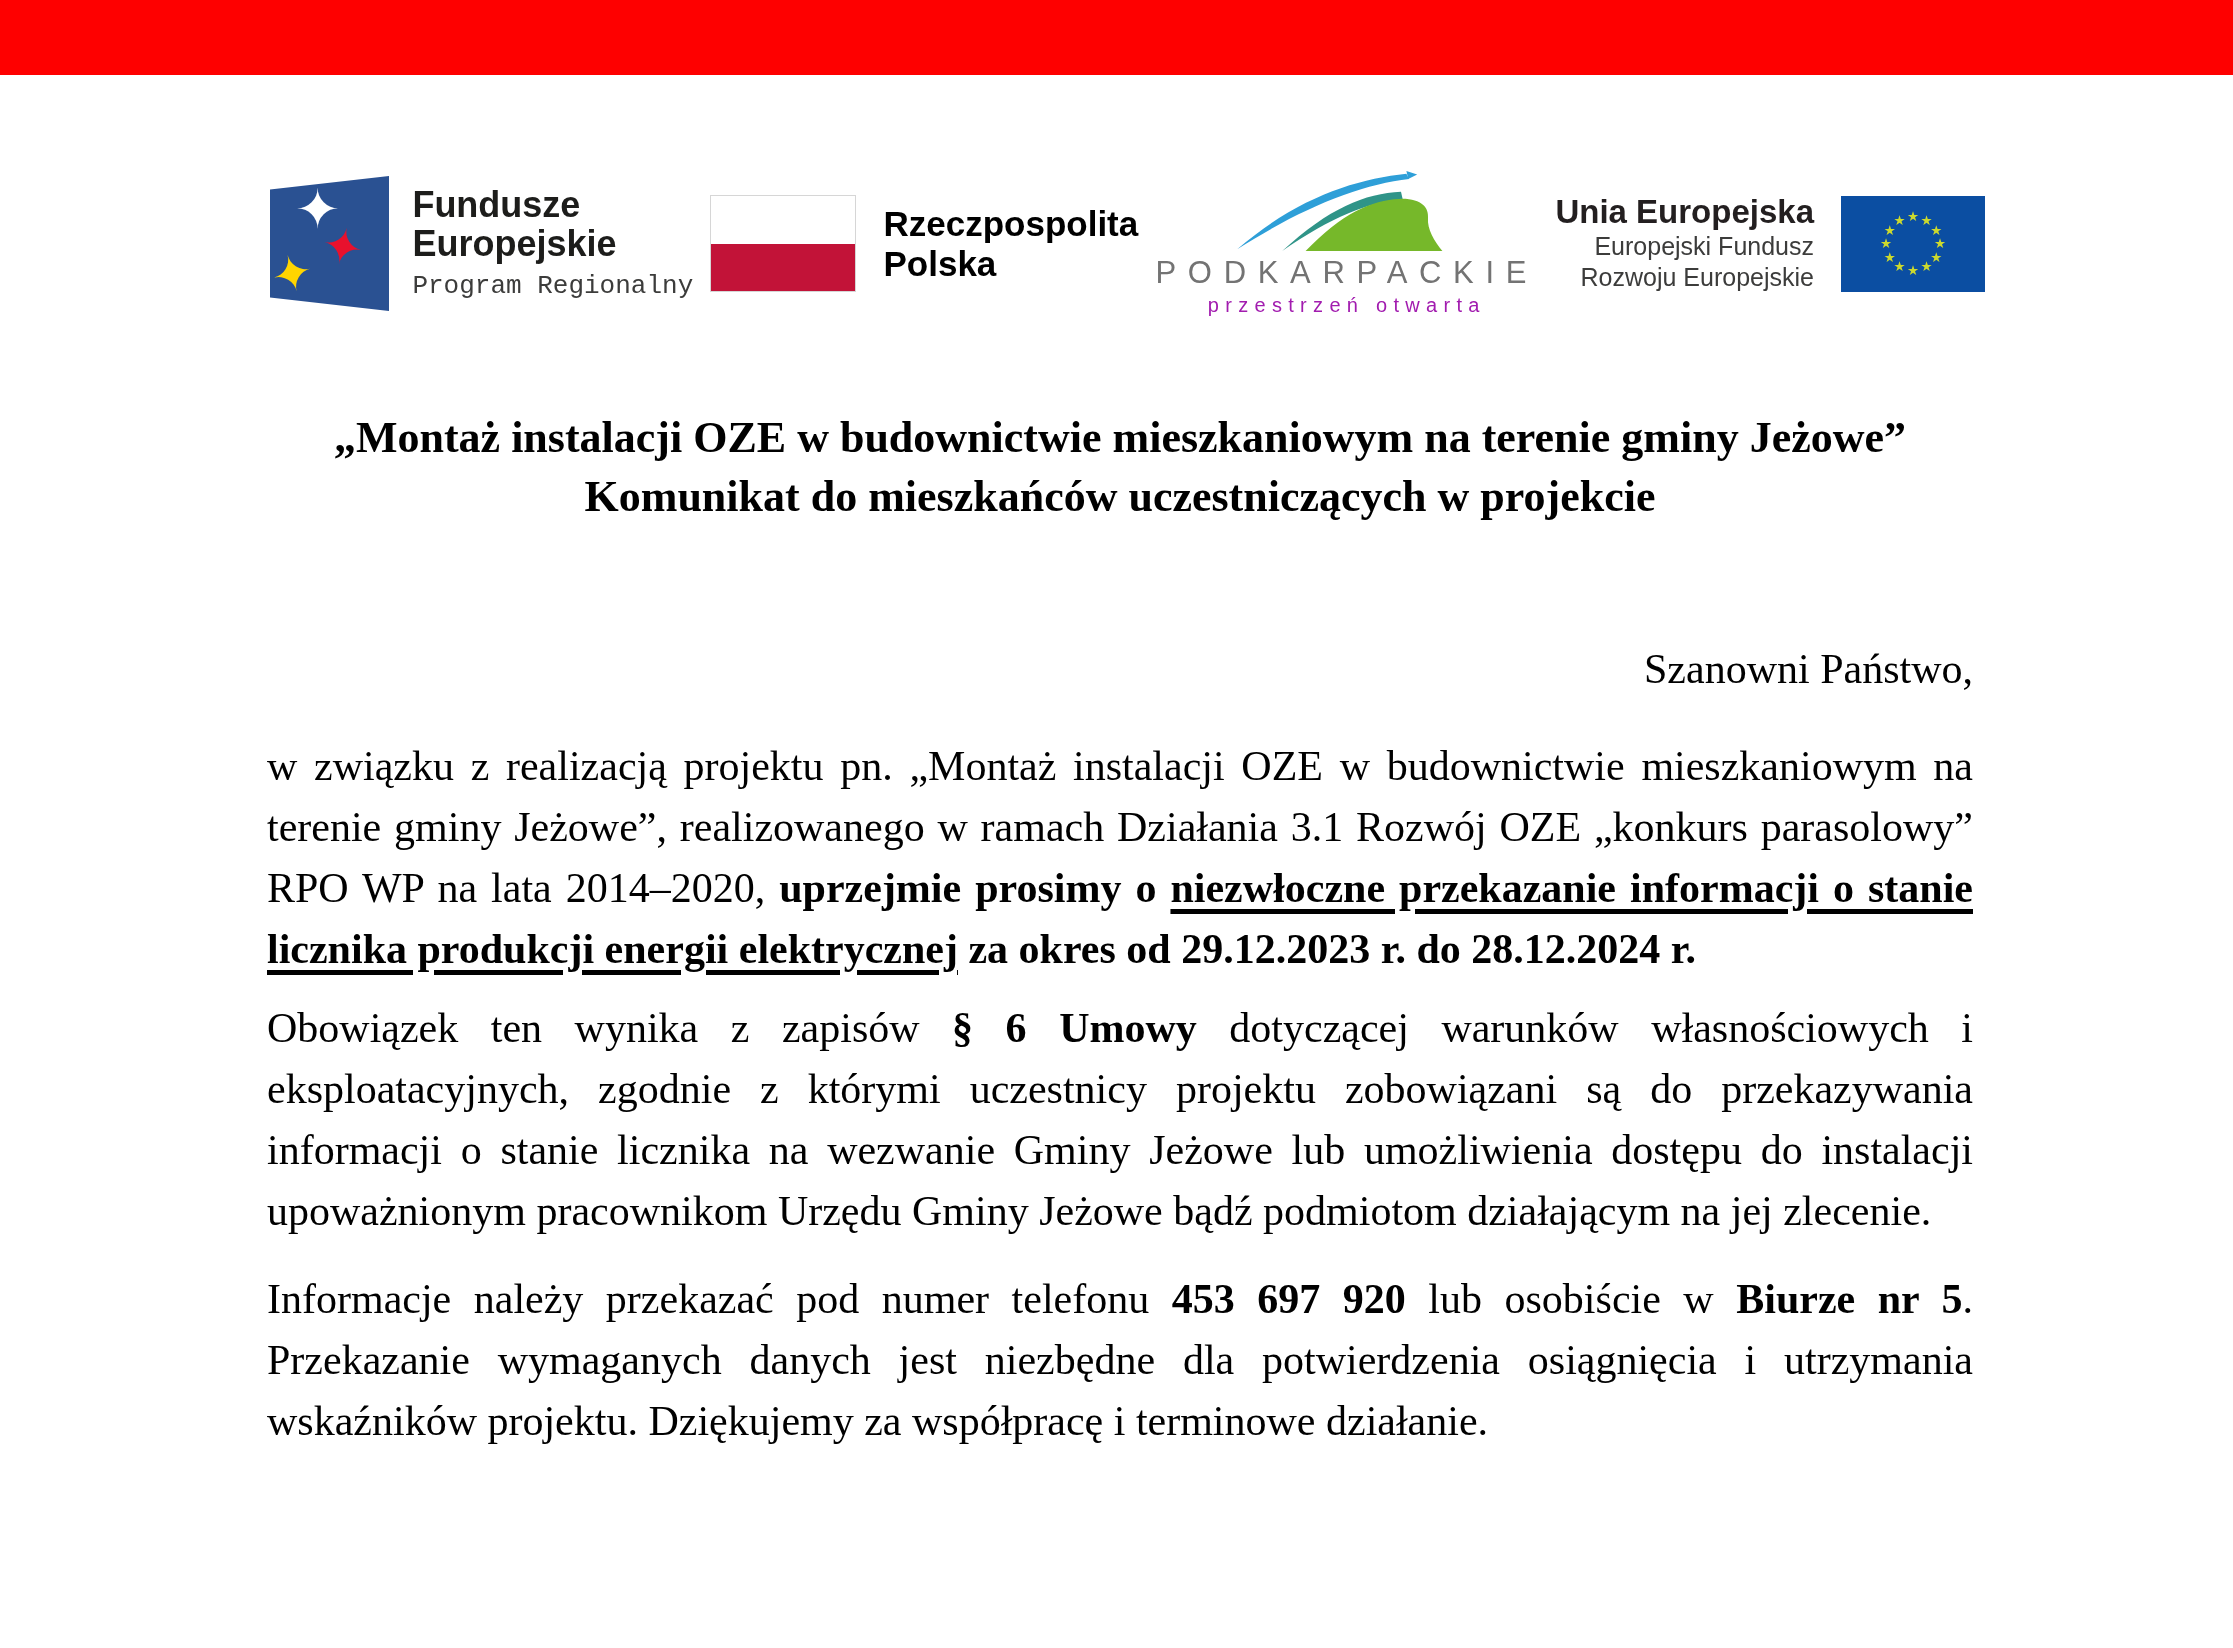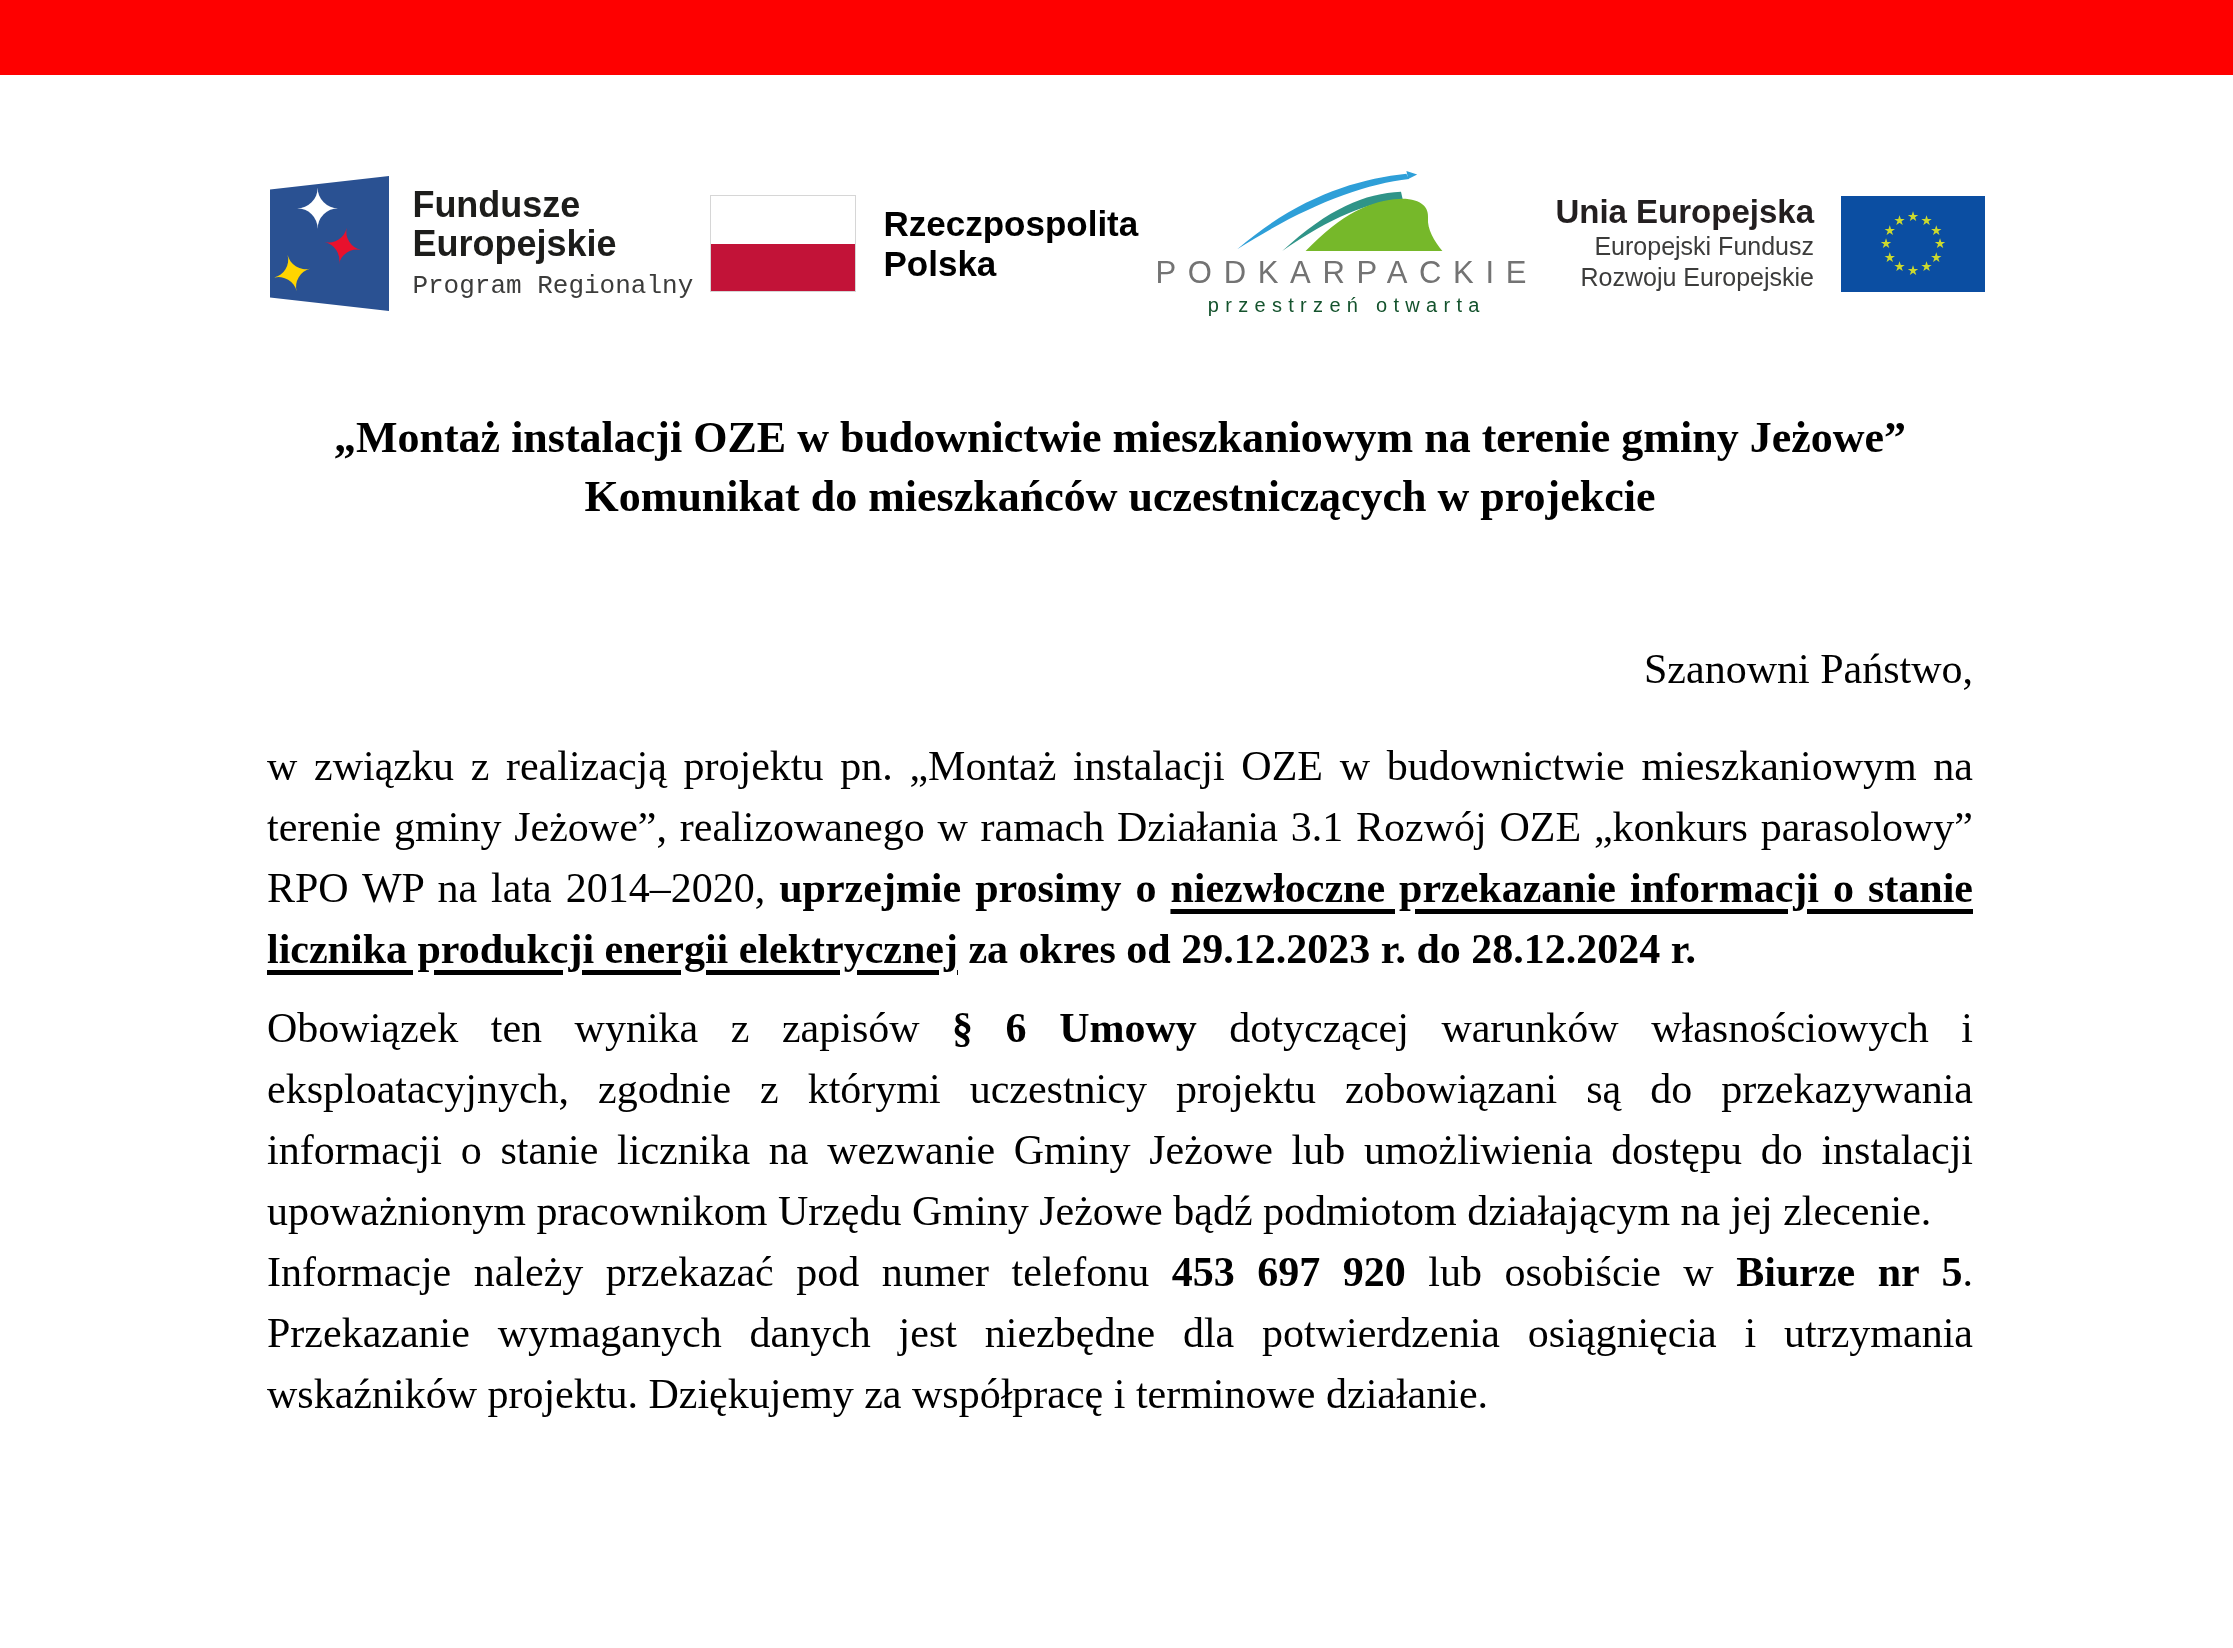--- a/index.html
+++ b/index.html
@@ -39,42 +39,42 @@
 
   
   .pl-flag { width:146px; height:97px; border:1.8px solid #d6d6d6; flex:0 0 auto; }
   .pl-flag .white-half { height:50%; background:#ffffff; }
   .pl-flag .red-half { height:50%; background:#c21338; }
   .pl-text { margin-left:27px; font-size:35px; font-weight:700; color:#000000; line-height:1.12; }
 
   
   .podk { display:flex; flex-direction:column; align-items:center; }
   .podk-title { font-size:31px; color:#737373; letter-spacing:11.7px; margin-top:1.8px; font-weight:400; }
-  .podk-sub { font-size:20px; color:#14532d; letter-spacing:6.3px; margin-top:3.6px; }
+  .podk-sub { font-size:20px; color:#a21caf; letter-spacing:6.3px; margin-top:3.6px; }
 
   
   .eu-text { text-align:right; margin-right:27px; }
   .eu-text .big { font-size:33px; font-weight:700; color:#231f20; line-height:1.15;text-align:center; }
   .eu-text .sub { font-size:25px; font-weight:400; color:#3c3c3b; line-height:1.25; }
   .eu-flag { width:144px; height:96px; background:#0b4ea2; flex:0 0 auto; }
 
   
   .doc-title {
     margin:97px 260px 0 267px;
     text-align:center;
     font-size:44px; font-weight:700; line-height:59px;
   }
 
   
   .content { margin:0 260px 0 267px; font-size:42px; line-height:61px; }
   .greeting { margin-top:113px; text-align:right; }
   .para { text-align:justify; }
   .para.p1 { margin-top:36px; }
   .para.p2 { margin-top:18px; }
-  .para.p3 { }
+  .para.p3 { margin-top:27px; }
   .b { font-weight:700; }
   .u { text-decoration:underline; text-decoration-thickness:4.5px; text-underline-offset:7.2px; }
 </style>
 </head>
 <body>
 
 <div class="red-bar"></div>
 
 <div class="logos-row">
 

